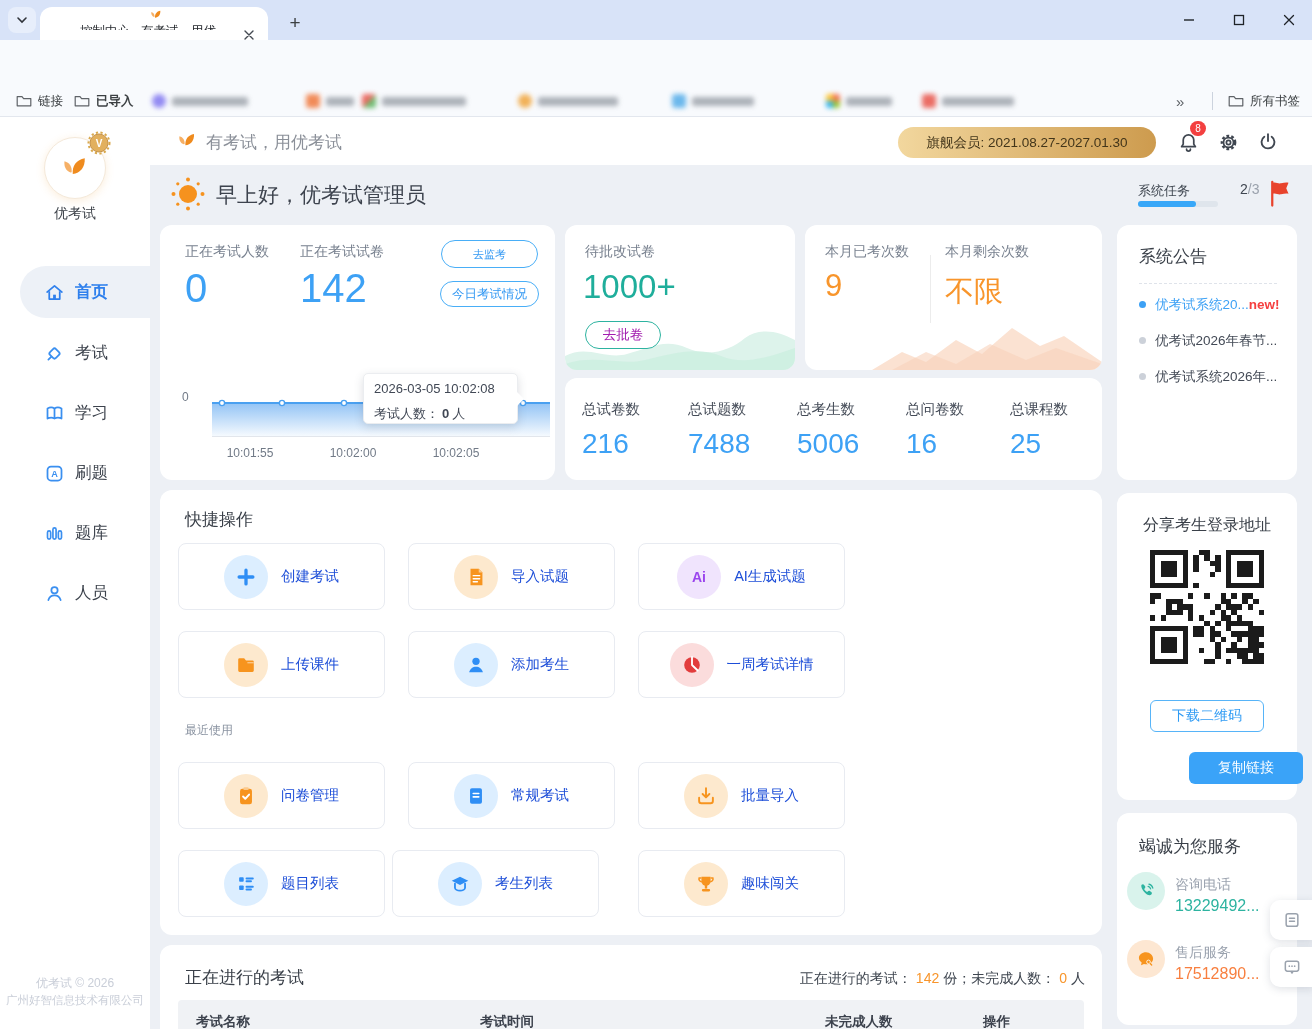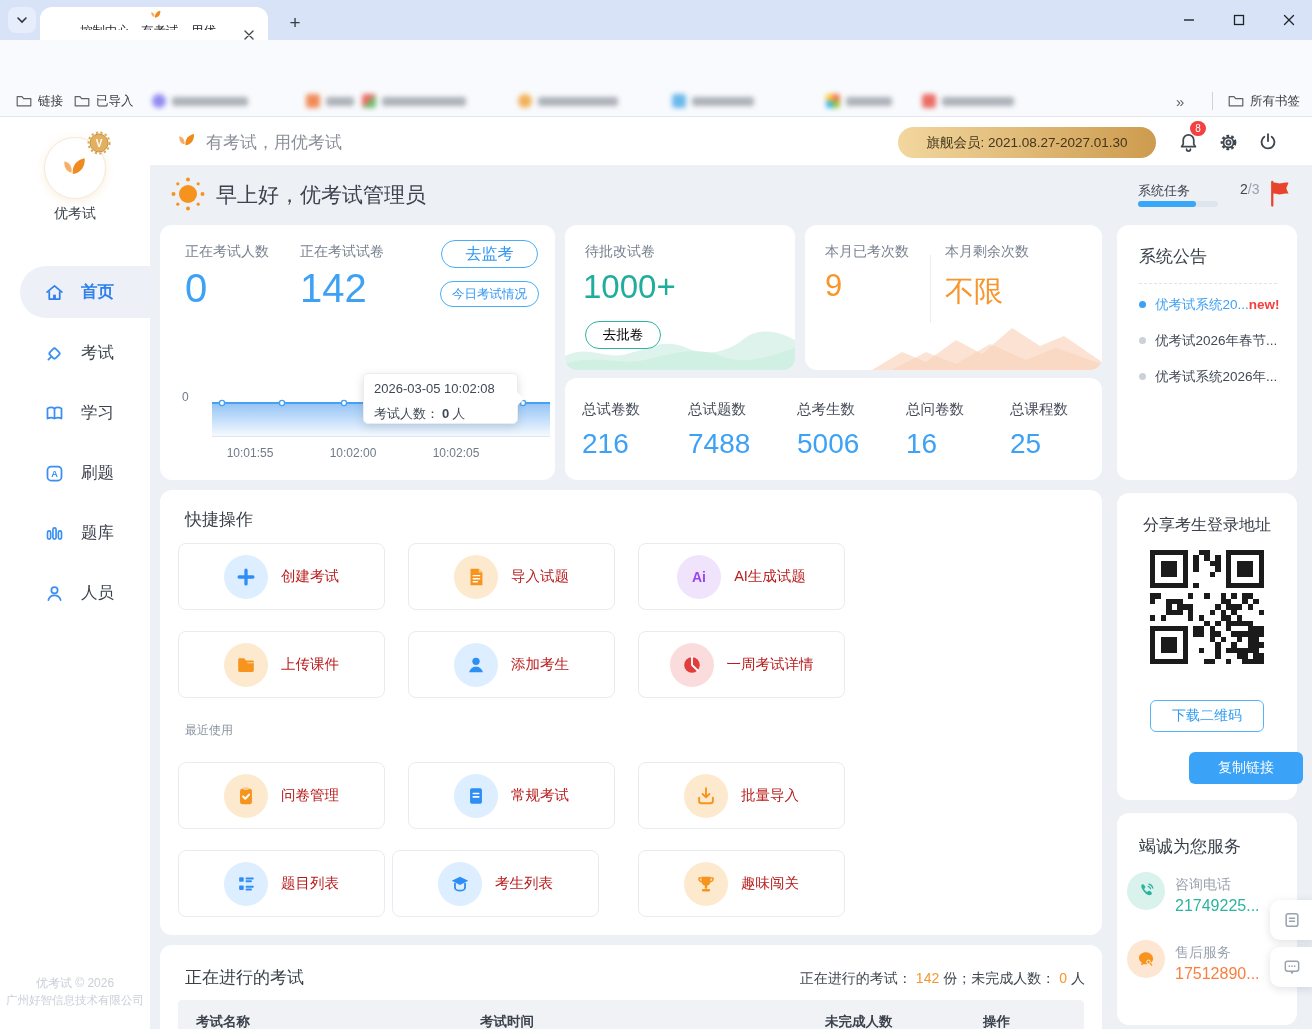--- a/index.html
+++ b/index.html
@@ -26,21 +26,21 @@
   .bookmarks { position:absolute; left:0; top:84px; width:1312px; height:33px; background:#f8fafd; border-bottom:1px solid #e3e7ee; }
   .bm { position:absolute; top:6px; height:22px; display:flex; align-items:center; gap:6px; font-size:12.5px; color:#3c4043; }
   .bm-blur { filter:blur(2.5px); opacity:.8; }
   .bm-fav { width:14px; height:14px; border-radius:3px; }
   .bm-bar { height:9px; border-radius:2px; background:#9aa0a8; }
 
   
   .sidebar { position:absolute; left:0; top:117px; width:150px; height:912px; background:#fff; }
   .logo-wrap { position:absolute; left:44px; top:20px; width:62px; height:62px; border-radius:50%; background:#fff; border:1px solid #f4e9da; box-shadow:0 2px 8px rgba(240,160,60,.18); display:flex; align-items:center; justify-content:center; }
   .brand { position:absolute; left:0; top:88px; width:150px; text-align:center; font-size:14px; color:#3c4148; }
-  .nav-item { position:absolute; left:0; width:150px; height:52px; display:flex; align-items:center; padding-left:44px; gap:16px; font-size:16.5px; color:#3d434d; cursor:pointer; }
+  .nav-item { position:absolute; left:0; width:150px; height:52px; display:flex; align-items:center; padding-left:44px; gap:10px; font-size:16.5px; color:#3d434d; cursor:pointer; }
   .nav-item.active { color:#2f80ed; font-weight:bold; }
   .nav-pill { position:absolute; left:20px; width:130px; height:52px; background:#edf1f7; border-radius:26px 0 0 26px; }
   .side-foot { position:absolute; left:0; width:150px; text-align:center; color:#c9ced8; }
 
   
   .appheader { position:absolute; left:150px; top:117px; width:1162px; height:48px; background:#fff; }
   .slogan { position:absolute; left:206px; top:131px; font-size:17px; color:#8b9099; }
   .member-badge { position:absolute; left:898px; top:127px; width:258px; height:31px; border-radius:16px; background:linear-gradient(90deg,#f2d79e,#cd9b4e); display:flex; align-items:center; justify-content:center; font-size:13.5px; color:#42351a; }
   .hd-ic { position:absolute; top:130px; width:24px; height:24px; display:flex; align-items:center; justify-content:center; }
   .bell-badge { position:absolute; left:1190px; top:121px; min-width:16px; height:15px; border-radius:8px; background:#f34040; color:#fff; font-size:10px; display:flex; align-items:center; justify-content:center; padding:0 3px; }
@@ -51,37 +51,37 @@
   .task-count { position:absolute; left:1240px; top:181px; font-size:14px; color:#3f4650; }
   .task-count .dim { color:#9aa1ac; }
   .task-track { position:absolute; left:1138px; top:201px; width:80px; height:6px; border-radius:3px; background:#dfe5ec; }
   .task-fill { width:72%; height:6px; border-radius:3px; background:#38a7f8; }
 
   .card { position:absolute; background:#fff; border-radius:12px; }
   .lbl { font-size:14px; color:#78818f; position:absolute; }
   .big-blue { color:#3da1f5; position:absolute; }
   .pill-btn { position:absolute; display:flex; align-items:center; justify-content:center; border-radius:15px; background:#fff; cursor:pointer; }
   .pill-blue { border:1px solid #49aef7; color:#3298f3; }
-  .pill-teal { border:1px solid #2db3a0; color:#000000; }
+  .pill-teal { border:1px solid #2db3a0; color:#a21caf; }
 
   .tick { position:absolute; font-size:12px; color:#717a87; }
   .tooltip { position:absolute; left:363px; top:373px; width:155px; height:51px; background:#fff; border:1px solid #ebedf0; border-radius:5px; box-shadow:0 3px 10px rgba(60,70,90,.18); padding:7px 10px; z-index:5; }
   .tooltip .t1 { font-size:13px; color:#414855; }
   .tooltip .t2 { font-size:13px; color:#414855; margin-top:9px; }
   .tooltip .t2 b { margin:0 3px; }
   .tooltip:after { content:""; position:absolute; right:-7px; top:18px; border-top:7px solid transparent; border-bottom:7px solid transparent; border-left:7px solid #fff; }
 
   .stat-col { position:absolute; width:100px; }
   .stat-col .sl { font-size:14.5px; color:#454c58; font-weight:500; }
   .stat-col .sv { font-size:28px; color:#3da1f5; margin-top:9px; }
 
   .panel-title { position:absolute; font-size:17px; color:#3a4049; font-weight:500; }
   .qa-card { position:absolute; width:207px; height:67px; border:1px solid #e8ebf1; border-radius:8px; background:#fff; display:flex; align-items:center; justify-content:center; gap:13px; cursor:pointer; }
   .qa-ic { width:44px; height:44px; border-radius:50%; display:flex; align-items:center; justify-content:center; flex:none; }
-  .qa-label { font-size:14.5px; color:#b91c1c; }
+  .qa-label { font-size:14.5px; color:#1d4ed8; }
   .bg-blue { background:#dceeff; } .bg-orange { background:#fde9ce; } .bg-purple { background:#f0e4fd; } .bg-red { background:#fbdcdc; }
 
   .ann-item { position:absolute; left:1139px; width:150px; display:flex; align-items:flex-start; gap:9px; font-size:13.5px; color:#434a56; }
   .dot { width:7px; height:7px; border-radius:50%; margin-top:5px; flex:none; }
   .hr-dash { position:absolute; left:1139px; top:283px; width:138px; border-top:1px dashed #dfe3ea; }
 
   .btn-outline-blue { position:absolute; left:1150px; width:114px; height:32px; border:1px solid #57b4f8; color:#2f9bf4; background:#fff; border-radius:6px; font-size:14px; display:flex; align-items:center; justify-content:center; cursor:pointer; }
   .btn-fill-blue { position:absolute; left:1150px; width:114px; height:32px; background:#3aa3f8; color:#fff; border-radius:6px; font-size:14px; display:flex; align-items:center; justify-content:center; cursor:pointer; }
 
   .svc-circle { position:absolute; width:38px; height:38px; border-radius:50%; display:flex; align-items:center; justify-content:center; }
@@ -201,21 +201,21 @@
   </div>
 </div>
 
 <div class="bookmarks">
   <div class="bm" style="left:16px;">
     <svg width="16" height="14" viewBox="0 0 20 16">
         <path d="M1.5 2.5h6l2 2.5h9v9h-17z" fill="none" stroke="#5f6368" stroke-width="1.5" stroke-linejoin="round"></path>
       </svg>
     <span>链接</span>
   </div>
-  <div class="bm" style="left:74px;">
+  <div class="bm" style="left:74px;font-weight:bold;">
     <svg width="16" height="14" viewBox="0 0 20 16">
         <path d="M1.5 2.5h6l2 2.5h9v9h-17z" fill="none" stroke="#5f6368" stroke-width="1.5" stroke-linejoin="round"></path>
       </svg>
     <span>已导入</span>
   </div>
   <div class="bm bm-blur" style="left:152px;">
       <span class="bm-fav" style="background:#7a6ff0;border-radius:50%;"></span>
       <span class="bm-bar" style="width:76px;"></span>
     </div>
   <div class="bm bm-blur" style="left:306px;">
@@ -373,21 +373,21 @@
       <path d="M5 3v19" stroke="#e8432c" stroke-width="1.8" stroke-linecap="round"></path>
       <path d="M5 4c2.6-1.3 4.4.8 7 .2 2.6-.6 4.5-1 6-.4l-1.8 4.4L18 12.6c-1.5-.6-3.4-.2-6 .4-2.6.6-4.4-1.5-7-.2z" fill="#e8432c"></path>
     </svg>
 </span>
 
 <div class="card" style="left:160px;top:225px;width:395px;height:255px;"></div>
 <div class="lbl" style="left:185px;top:243px;">正在考试人数</div>
 <div class="big-blue" style="left:185px;top:266px;font-size:40px;">0</div>
 <div class="lbl" style="left:300px;top:243px;">正在考试试卷</div>
 <div class="big-blue" style="left:300px;top:266px;font-size:40px;">142</div>
-<div class="pill-btn pill-blue" style="left:441px;top:240px;width:97px;height:28px;font-size:16px;">去监考</div>
+<div class="pill-btn pill-blue" style="left:441px;top:240px;width:97px;height:28px;font-size:11px;">去监考</div>
 <div class="pill-btn pill-blue" style="left:440px;top:281px;width:99px;height:26px;font-size:12.5px;">今日考试情况</div>
 
 <div class="tick" style="left:182px;top:390px;">0</div>
 <svg style="position:absolute;left:210px;top:394px;" width="342" height="44" viewBox="0 0 342 44">
   <defs>
     <linearGradient id="areaG" x1="0" y1="0" x2="0" y2="1">
       <stop offset="0" stop-color="#6fb0f2" stop-opacity="0.75"></stop>
       <stop offset="1" stop-color="#6fb0f2" stop-opacity="0.07"></stop>
     </linearGradient>
   </defs>
@@ -801,21 +801,21 @@
 
 <div class="card" style="left:1117px;top:813px;width:180px;height:212px;"></div>
 <div class="panel-title" style="left:1139px;top:835px;">竭诚为您服务</div>
 <div class="svc-circle" style="left:1127px;top:872px;background:#d9f3ec;">
   <svg width="20" height="20" viewBox="0 0 24 24">
       <path d="M6.8 4.6c.9-.9 2.2-.9 2.9.1l1.2 1.7c.5.7.4 1.7-.3 2.3l-.8.8c.6 1.4 2.3 3.1 3.7 3.7l.8-.8c.6-.7 1.6-.8 2.3-.3l1.7 1.2c1 .7 1.1 2 .1 2.9-1.2 1.2-3.7 1.9-7.6-2S5.6 5.8 6.8 4.6z" fill="#2db3a0"></path>
       <path d="M14.5 6.5a4 4 0 0 1 3 3M15.5 3.8a6.6 6.6 0 0 1 4.7 4.7" fill="none" stroke="#2db3a0" stroke-width="1.5" stroke-linecap="round"></path>
     </svg>
 </div>
 <div class="svc-lbl" style="left:1175px;top:876px;">咨询电话</div>
-<div class="svc-val" style="left:1175px;top:897px;color:#2db3a0;">21749225...</div>
+<div class="svc-val" style="left:1175px;top:897px;color:#2db3a0;">13229492...</div>
 <div class="svc-circle" style="left:1127px;top:940px;background:#fde7d2;">
   <svg width="20" height="20" viewBox="0 0 24 24">
       <path d="M12 4c-4.7 0-8.5 3-8.5 6.8 0 2.2 1.3 4.1 3.3 5.4L6 19.5l3.6-1.4c.8.2 1.6.3 2.4.3 4.7 0 8.5-3 8.5-6.8S16.7 4 12 4z" fill="#f7941e"></path>
       <circle cx="15" cy="15.5" r="2.2" fill="#f7941e" stroke="#fff" stroke-width="1"></circle>
       <path d="M17 17.5l1.8 1.8" stroke="#f7941e" stroke-width="1.6" stroke-linecap="round"></path>
     </svg>
 </div>
 <div class="svc-lbl" style="left:1175px;top:944px;">售后服务</div>
 <div class="svc-val" style="left:1175px;top:965px;color:#f87f3f;">17512890...</div>
 

